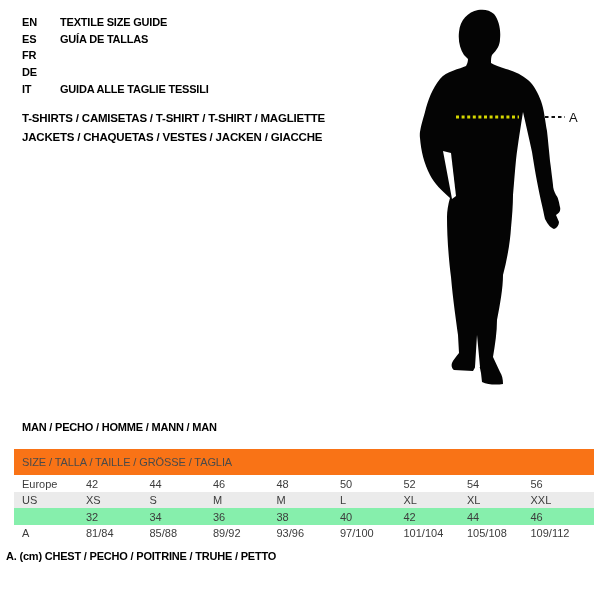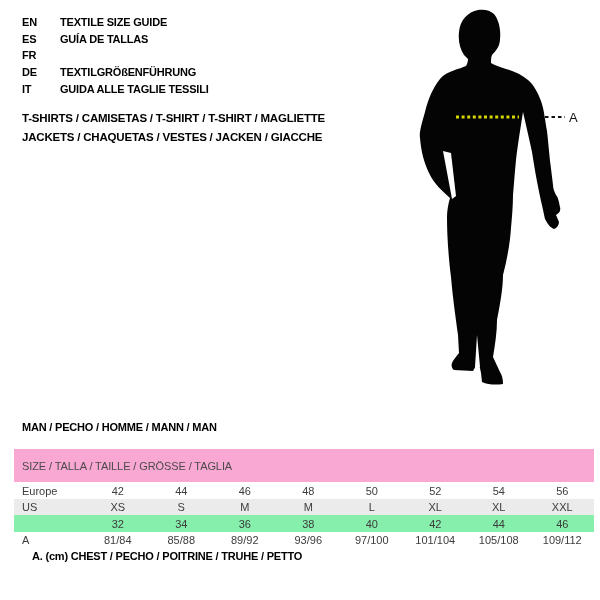--- a/index.html
+++ b/index.html
@@ -15,50 +15,49 @@
   .lang-label{font-size:11px;font-weight:bold;letter-spacing:-0.2px;white-space:nowrap;}
   
   .categories{position:absolute;left:22px;top:109px;}
   .cat-line{font-size:11.5px;font-weight:bold;letter-spacing:-0.2px;line-height:19px;white-space:nowrap;}
   
   .figure-wrap{position:absolute;left:398px;top:5px;width:185px;height:400px;}
   
   .section-title{position:absolute;left:22px;top:421px;font-size:11px;font-weight:bold;letter-spacing:-0.2px;}
   
   .size-table{position:absolute;left:14px;top:449px;width:580px;font-size:11px;color:#3c3c3c;}
-  .tbl-header{height:33px;background:#f9a8d4;color:#4a4a4a;display:flex;align-items:center;
+  .tbl-header{height:26px;background:#f97316;color:#4a4a4a;display:flex;align-items:center;
     padding-left:8px;box-sizing:border-box;letter-spacing:-0.1px;}
   .tbl-row{display:grid;grid-template-columns:72px repeat(8,1fr);align-items:center;}
   .tbl-row .row-label{padding-left:8px;text-align:left;}
-  .tbl-row .cell{text-align:center;}
+  .tbl-row .cell{}
   .row-europe{height:17px;background:#ffffff;}
   .row-us{height:16px;background:#ebebeb;}
   .row-uk{height:17px;background:#86efac;}
   .row-a{height:16px;background:#ffffff;}
   
-  .footnote{position:absolute;left:32px;top:550px;font-size:11px;font-weight:bold;letter-spacing:-0.2px;}
+  .footnote{position:absolute;left:6px;top:550px;font-size:11px;font-weight:bold;letter-spacing:-0.2px;}
 </style>
 </head>
 <body>
 
 <div class="lang-block">
   <div class="lang-row">
     <span class="lang-code">EN</span>
     <span class="lang-label">TEXTILE SIZE GUIDE</span>
   </div>
   <div class="lang-row">
     <span class="lang-code">ES</span>
     <span class="lang-label">GUÍA DE TALLAS</span>
   </div>
   <div class="lang-row">
     <span class="lang-code">FR</span>
   </div>
   <div class="lang-row">
     <span class="lang-code">DE</span>
-    <span class="lang-label">TEXTILGRÖßENFÜHRUNG</span>
   </div>
   <div class="lang-row">
     <span class="lang-code">IT</span>
     <span class="lang-label">GUIDA ALLE TAGLIE TESSILI</span>
   </div>
 </div>
 
 <div class="categories">
   <div class="cat-line">T-SHIRTS / CAMISETAS / T-SHIRT / T-SHIRT / MAGLIETTE</div>
   <div class="cat-line">JACKETS / CHAQUETAS / VESTES / JACKEN / GIACCHE</div>

